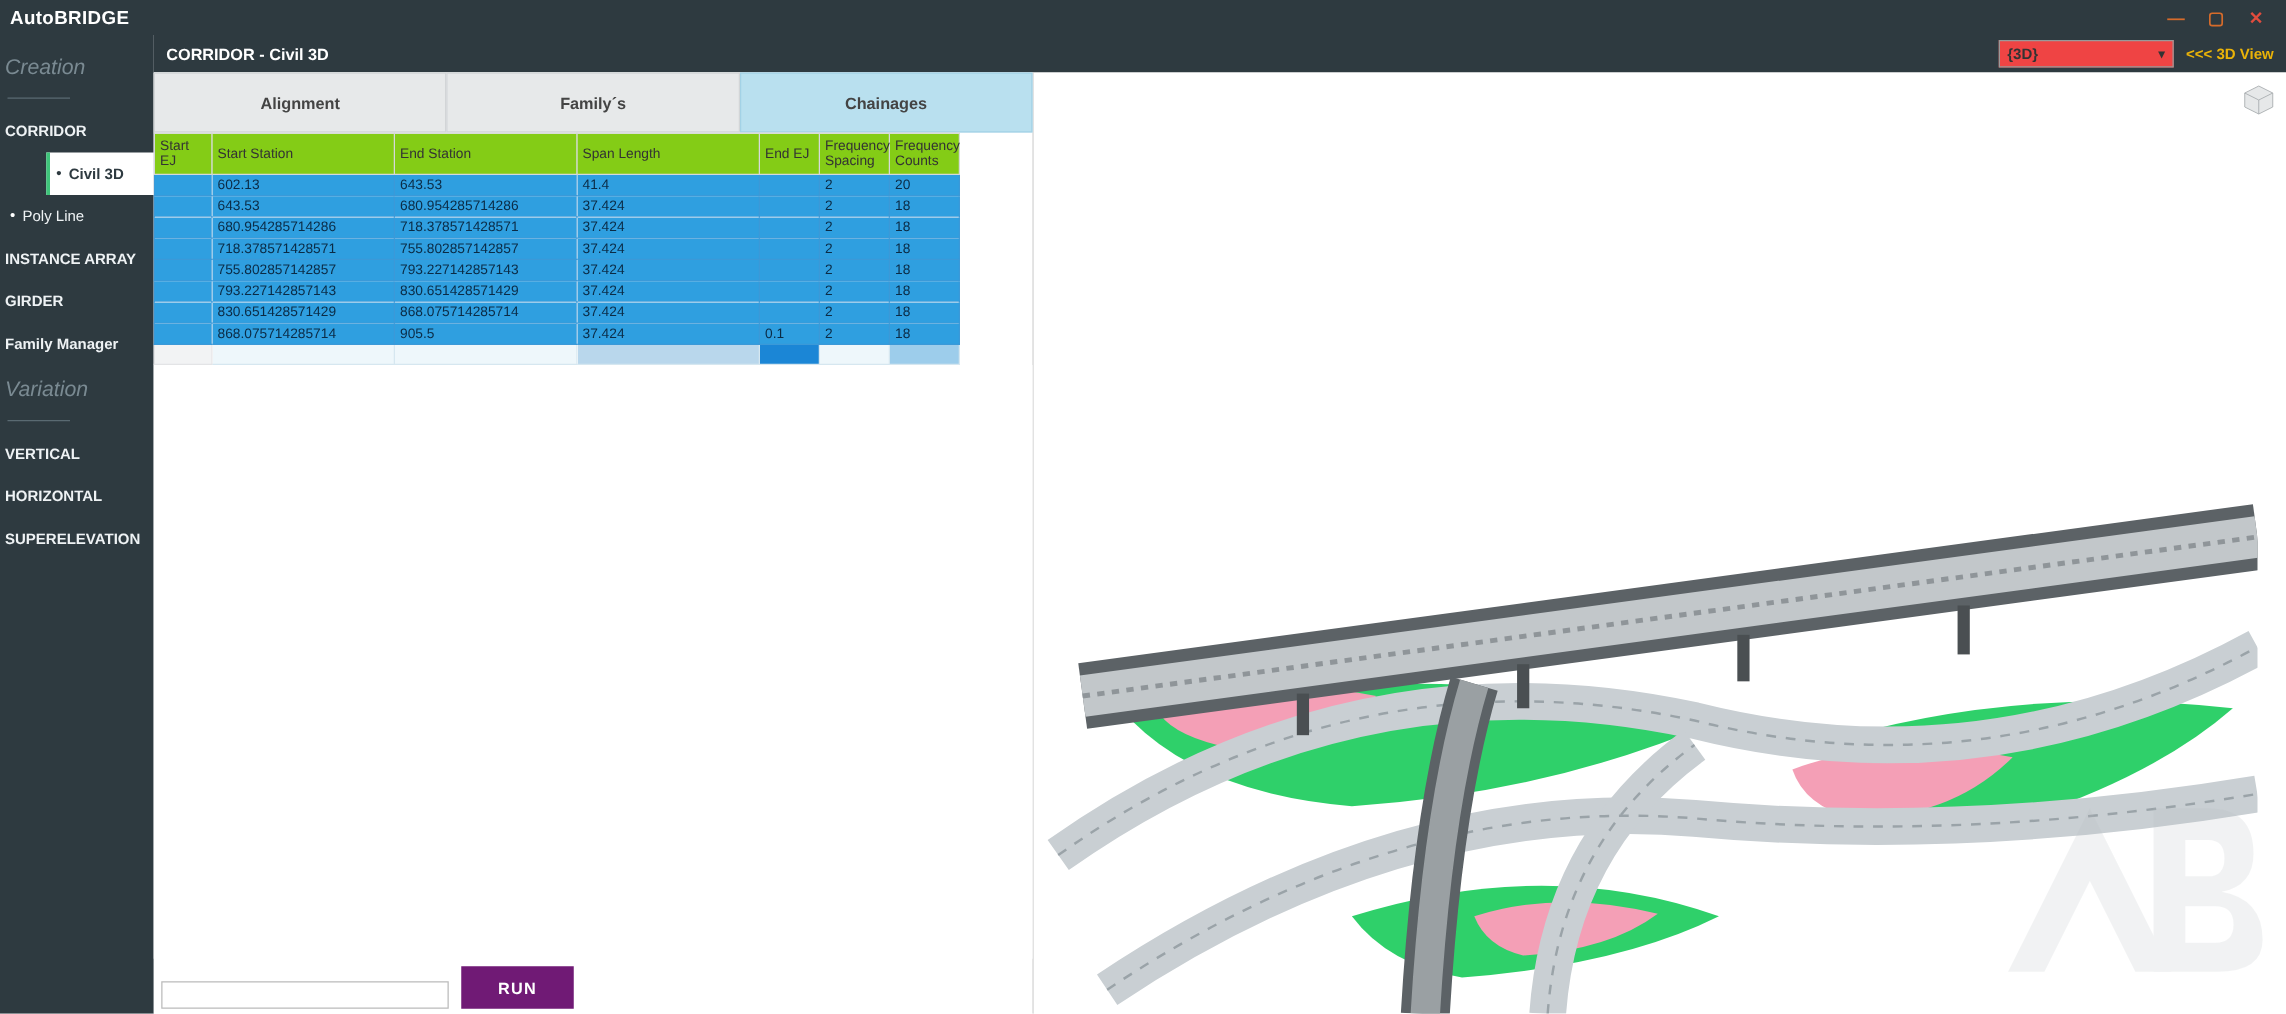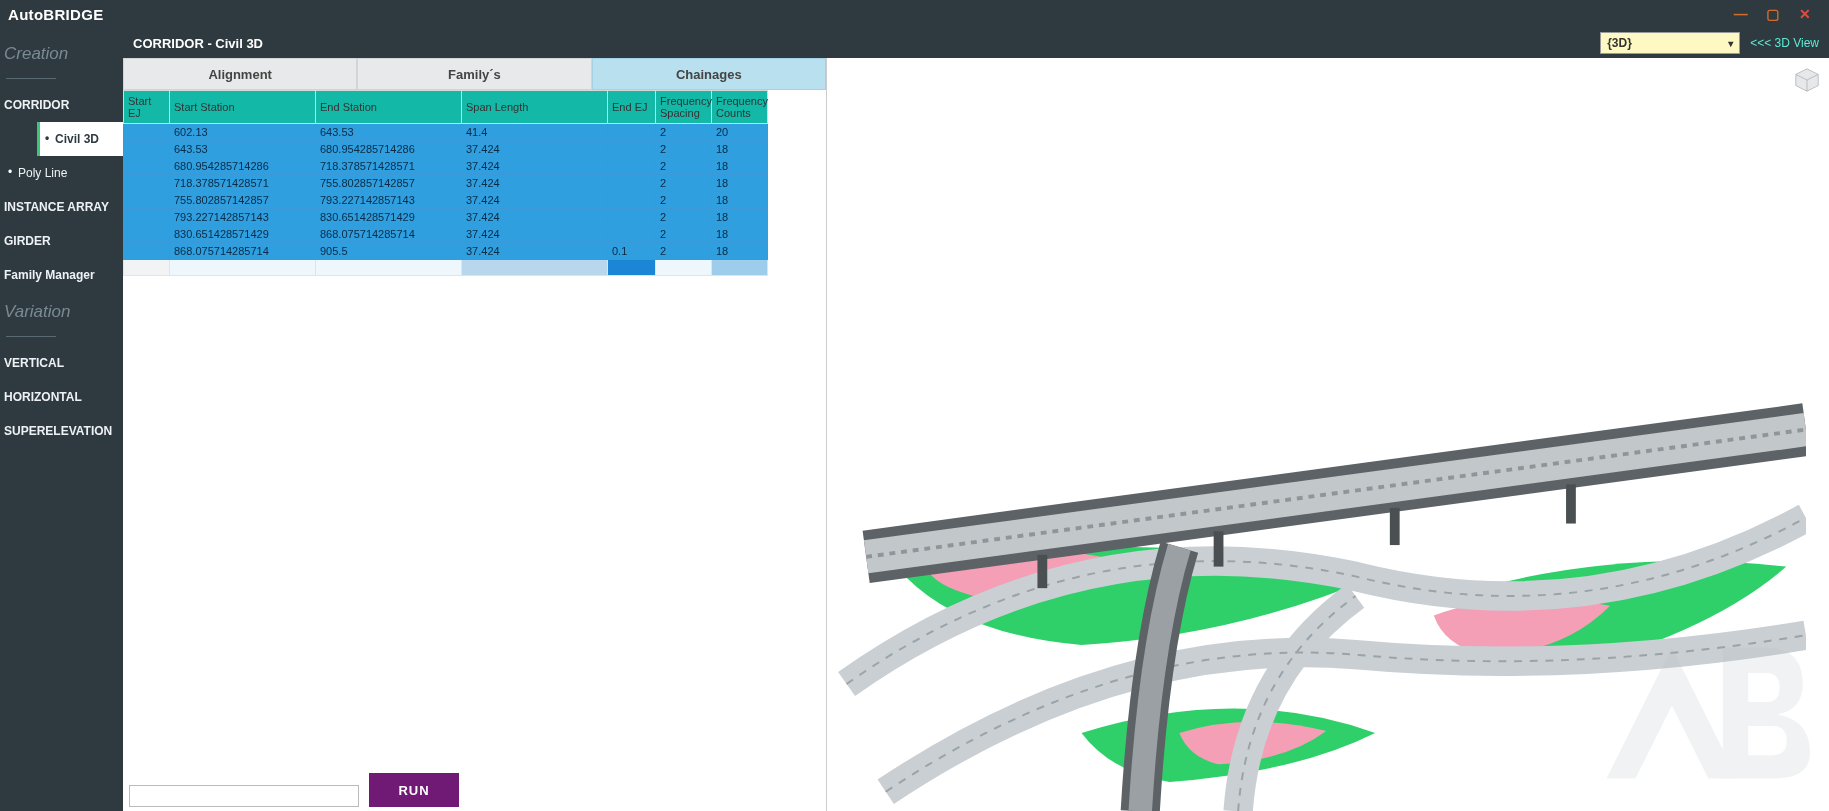--- a/index.html
+++ b/index.html
@@ -50,53 +50,53 @@
   
   .content { flex:1; display:flex; flex-direction:column; min-width:0; }
 
   
   .headerbar {
     height: 30px; background: #2e3a40; color:#fff;
     display:flex; align-items:center; padding: 0 10px; font-size:13px; font-weight:bold;
   }
   .headerbar .spacer { flex:1; }
   .headerbar .viewselect {
-    background:#fef9c3; color:#333; font-size:12px; height:22px; min-width:140px;
+    background:#ef4444; color:#333; font-size:12px; height:22px; min-width:140px;
     display:flex; align-items:center; padding:0 6px; justify-content:space-between;
     border:1px solid #999;
     margin-left:40px;
   }
   .headerbar .viewselect .caret { font-size:10px; color:#333; }
-  .headerbar .viewlink { color:#5eead4; font-size:12px; margin-left:10px; font-weight:normal; cursor:pointer; }
+  .headerbar .viewlink { color:#eab308; font-size:12px; margin-left:10px; font-weight:bold; cursor:pointer; }
 
   
   .body-split { flex:1; display:flex; min-height:0; }
 
   .table-panel {
     width: 704px; background:#fff; display:flex; flex-direction:column;
     border-right:1px solid #ccc; min-height:0;
   }
 
   
-  .tabs { display:flex; height:32px;text-align:right; }
+  .tabs { display:flex; height:48px;text-align:right; }
   .tab {
     flex:1; display:flex; align-items:center; justify-content:center;
     font-size:13px; font-weight:bold; color:#444;
     background:#e7e9ea; border:1px solid #d2d5d7; cursor:pointer;
   }
   .tab.active { background:#b9e0ef; border-color:#a3d2e6; }
 
   
   .table-wrap { display:flex; }
   table.grid {
     border-collapse: collapse; width: 645px; font-size:11px;
     table-layout: fixed;
   }
   table.grid th {
-    background:#14b8a6; border:1px solid #d6d8da; padding:4px 4px;
+    background:#84cc16; border:1px solid #d6d8da; padding:4px 4px;
     text-align:left; font-weight:normal; color:#333; height:28px;
     font-size:11px; vertical-align:middle;
   }
   table.grid td {
     border:1px solid #3b99d8; padding:2px 4px; height:16px;
     background:#2f9fe0; color:#0b2b45; font-size:11px;
     white-space:nowrap; overflow:hidden;
   }
   table.grid tr.empty td { background:#eef7fb; border:1px solid #d6e7f0; }
   table.grid tr.empty td.c0 { background:#f2f3f4; border:1px solid #e3e4e6; }

